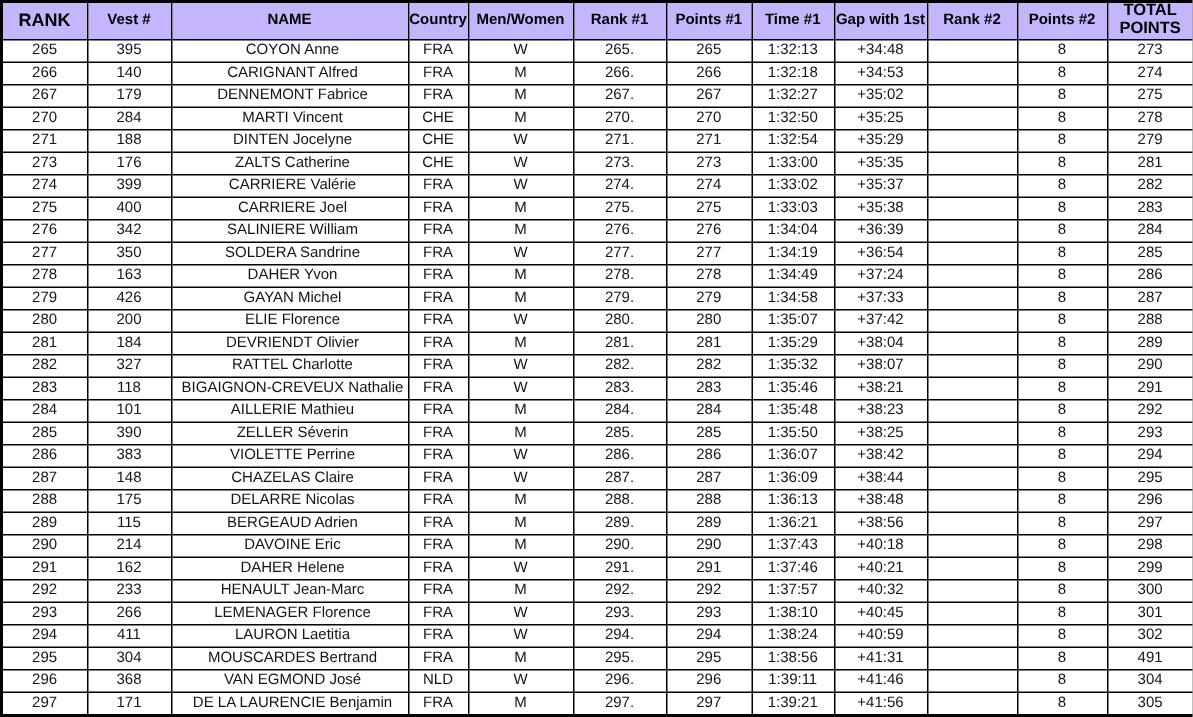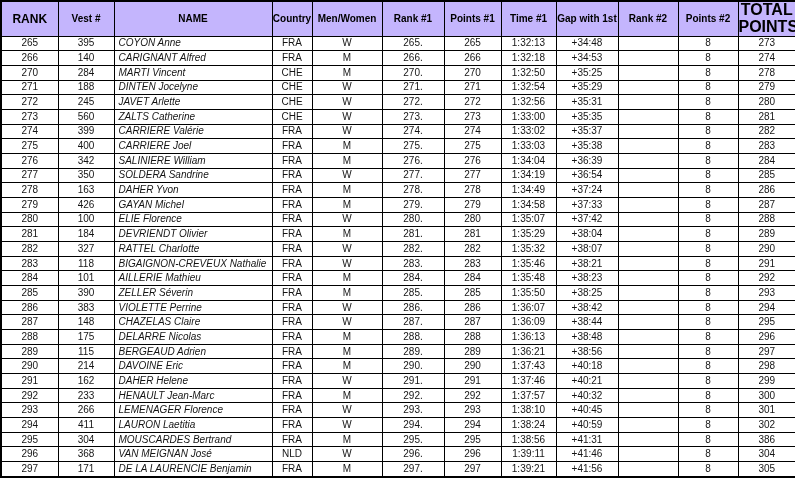--- a/index.html
+++ b/index.html
@@ -28,30 +28,29 @@
   thead tr { height: 25px; }
   th {
     font-size: 10px;
     font-weight: bold;
     color: #000;
     line-height: 1.05;
     background: #c4b5fd;
     margin-left: 13px;
   }
   th.col-rank  { font-size: 12px; }
-  th.col-total { font-size: 16px; white-space: normal; }
+  th.col-total { font-size: 11px; white-space: normal; }
   td {
     font-size: 10px;
     color: #141414;
     line-height: 1;
   }
   td.cell-name {
-    text-align: left;
+    text-align: center;
     padding-left: 4px;
-    font-style: italic;
   }
 </style>
 </head>
 <body>
 
 <table class="results">
   <colgroup>
     <col style="width:57px">
     <col style="width:56px">
     <col style="width:158px">
@@ -104,20 +103,34 @@
         <td class="cell-men-women">M</td>
         <td class="cell-rank-1">266.</td>
         <td class="cell-points-1">266</td>
         <td class="cell-time-1">1:32:18</td>
         <td class="cell-gap-with-1st">+34:53</td>
         <td class="cell-rank-2"></td>
         <td class="cell-points-2">8</td>
         <td class="cell-total-points">274</td>
       </tr>
       <tr>
+        <td class="cell-rank">267</td>
+        <td class="cell-vest-number">179</td>
+        <td class="cell-name">DENNEMONT Fabrice</td>
+        <td class="cell-country">FRA</td>
+        <td class="cell-men-women">M</td>
+        <td class="cell-rank-1">267.</td>
+        <td class="cell-points-1">267</td>
+        <td class="cell-time-1">1:32:27</td>
+        <td class="cell-gap-with-1st">+35:02</td>
+        <td class="cell-rank-2"></td>
+        <td class="cell-points-2">8</td>
+        <td class="cell-total-points">275</td>
+      </tr>
+      <tr>
         <td class="cell-rank">270</td>
         <td class="cell-vest-number">284</td>
         <td class="cell-name">MARTI Vincent</td>
         <td class="cell-country">CHE</td>
         <td class="cell-men-women">M</td>
         <td class="cell-rank-1">270.</td>
         <td class="cell-points-1">270</td>
         <td class="cell-time-1">1:32:50</td>
         <td class="cell-gap-with-1st">+35:25</td>
         <td class="cell-rank-2"></td>
@@ -132,36 +145,22 @@
         <td class="cell-men-women">W</td>
         <td class="cell-rank-1">271.</td>
         <td class="cell-points-1">271</td>
         <td class="cell-time-1">1:32:54</td>
         <td class="cell-gap-with-1st">+35:29</td>
         <td class="cell-rank-2"></td>
         <td class="cell-points-2">8</td>
         <td class="cell-total-points">279</td>
       </tr>
       <tr>
-        <td class="cell-rank">272</td>
-        <td class="cell-vest-number">245</td>
-        <td class="cell-name">JAVET Arlette</td>
-        <td class="cell-country">CHE</td>
-        <td class="cell-men-women">W</td>
-        <td class="cell-rank-1">272.</td>
-        <td class="cell-points-1">272</td>
-        <td class="cell-time-1">1:32:56</td>
-        <td class="cell-gap-with-1st">+35:31</td>
-        <td class="cell-rank-2"></td>
-        <td class="cell-points-2">8</td>
-        <td class="cell-total-points">280</td>
-      </tr>
-      <tr>
         <td class="cell-rank">273</td>
-        <td class="cell-vest-number">560</td>
+        <td class="cell-vest-number">176</td>
         <td class="cell-name">ZALTS Catherine</td>
         <td class="cell-country">CHE</td>
         <td class="cell-men-women">W</td>
         <td class="cell-rank-1">273.</td>
         <td class="cell-points-1">273</td>
         <td class="cell-time-1">1:33:00</td>
         <td class="cell-gap-with-1st">+35:35</td>
         <td class="cell-rank-2"></td>
         <td class="cell-points-2">8</td>
         <td class="cell-total-points">281</td>
@@ -245,21 +244,21 @@
         <td class="cell-rank-1">279.</td>
         <td class="cell-points-1">279</td>
         <td class="cell-time-1">1:34:58</td>
         <td class="cell-gap-with-1st">+37:33</td>
         <td class="cell-rank-2"></td>
         <td class="cell-points-2">8</td>
         <td class="cell-total-points">287</td>
       </tr>
       <tr>
         <td class="cell-rank">280</td>
-        <td class="cell-vest-number">100</td>
+        <td class="cell-vest-number">200</td>
         <td class="cell-name">ELIE Florence</td>
         <td class="cell-country">FRA</td>
         <td class="cell-men-women">W</td>
         <td class="cell-rank-1">280.</td>
         <td class="cell-points-1">280</td>
         <td class="cell-time-1">1:35:07</td>
         <td class="cell-gap-with-1st">+37:42</td>
         <td class="cell-rank-2"></td>
         <td class="cell-points-2">8</td>
         <td class="cell-total-points">288</td>
@@ -465,26 +464,26 @@
         <td class="cell-vest-number">304</td>
         <td class="cell-name">MOUSCARDES Bertrand</td>
         <td class="cell-country">FRA</td>
         <td class="cell-men-women">M</td>
         <td class="cell-rank-1">295.</td>
         <td class="cell-points-1">295</td>
         <td class="cell-time-1">1:38:56</td>
         <td class="cell-gap-with-1st">+41:31</td>
         <td class="cell-rank-2"></td>
         <td class="cell-points-2">8</td>
-        <td class="cell-total-points">386</td>
+        <td class="cell-total-points">491</td>
       </tr>
       <tr>
         <td class="cell-rank">296</td>
         <td class="cell-vest-number">368</td>
-        <td class="cell-name">VAN MEIGNAN José</td>
+        <td class="cell-name">VAN EGMOND José</td>
         <td class="cell-country">NLD</td>
         <td class="cell-men-women">W</td>
         <td class="cell-rank-1">296.</td>
         <td class="cell-points-1">296</td>
         <td class="cell-time-1">1:39:11</td>
         <td class="cell-gap-with-1st">+41:46</td>
         <td class="cell-rank-2"></td>
         <td class="cell-points-2">8</td>
         <td class="cell-total-points">304</td>
       </tr>

